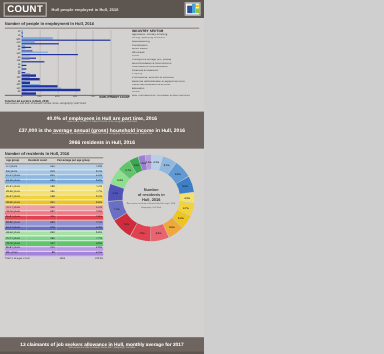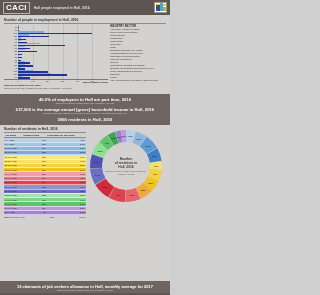--- a/index.html
+++ b/index.html
@@ -110,21 +110,21 @@
   .footer-main { font-size:4px; font-weight:bold; line-height:5px; }
   .footer-sub { font-size:1.8px; color:#d8d2cd; line-height:2.3px; }
   .footer-strip { position:absolute; left:0; right:0; bottom:0; height:2px; background:#5c5550; }
 </style>
 </head>
 <body>
 
 <div class="page">
 
   <div class="header">
-    <div class="logo">CACI</div>
+    <div class="logo">COUNT</div>
     <div class="header-title">Hull people employed in Hull, 2016</div>
     <div class="header-logo-box">
       <div class="hl-d"></div>
         <div class="hl-a"></div>
         <div class="hl-b"></div>
         <div class="hl-c"></div>
     </div>
   </div>
 
   <div class="sec1">

